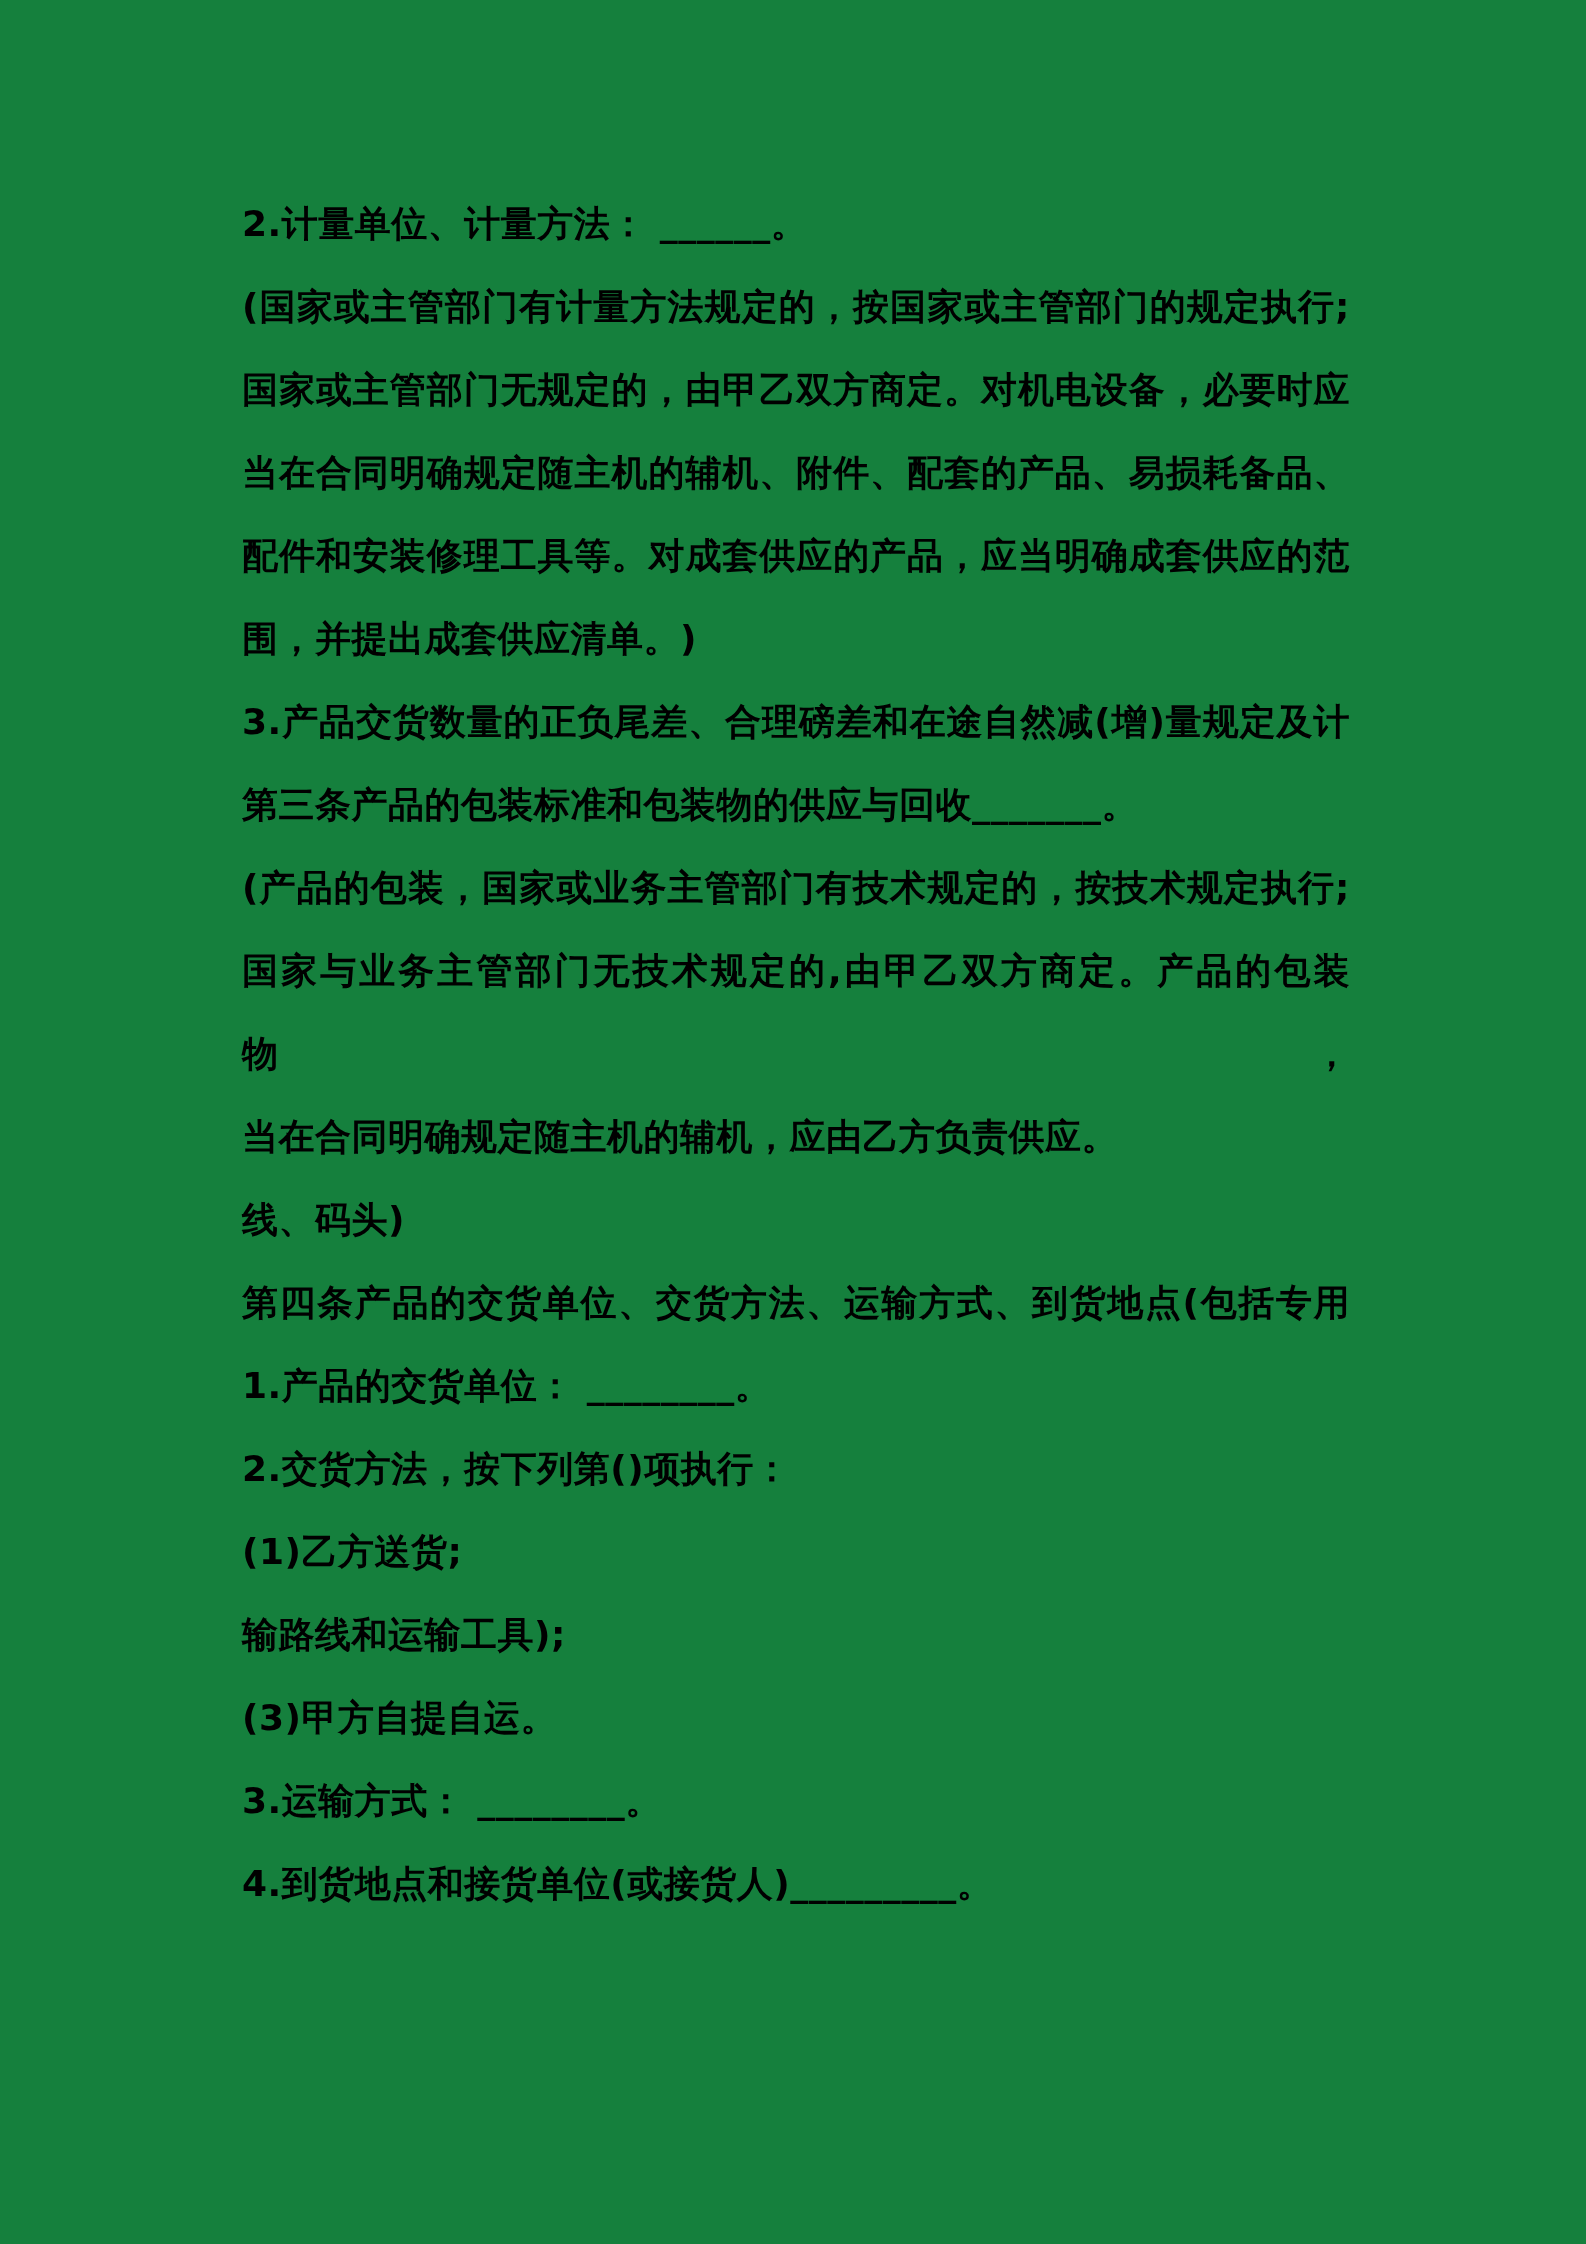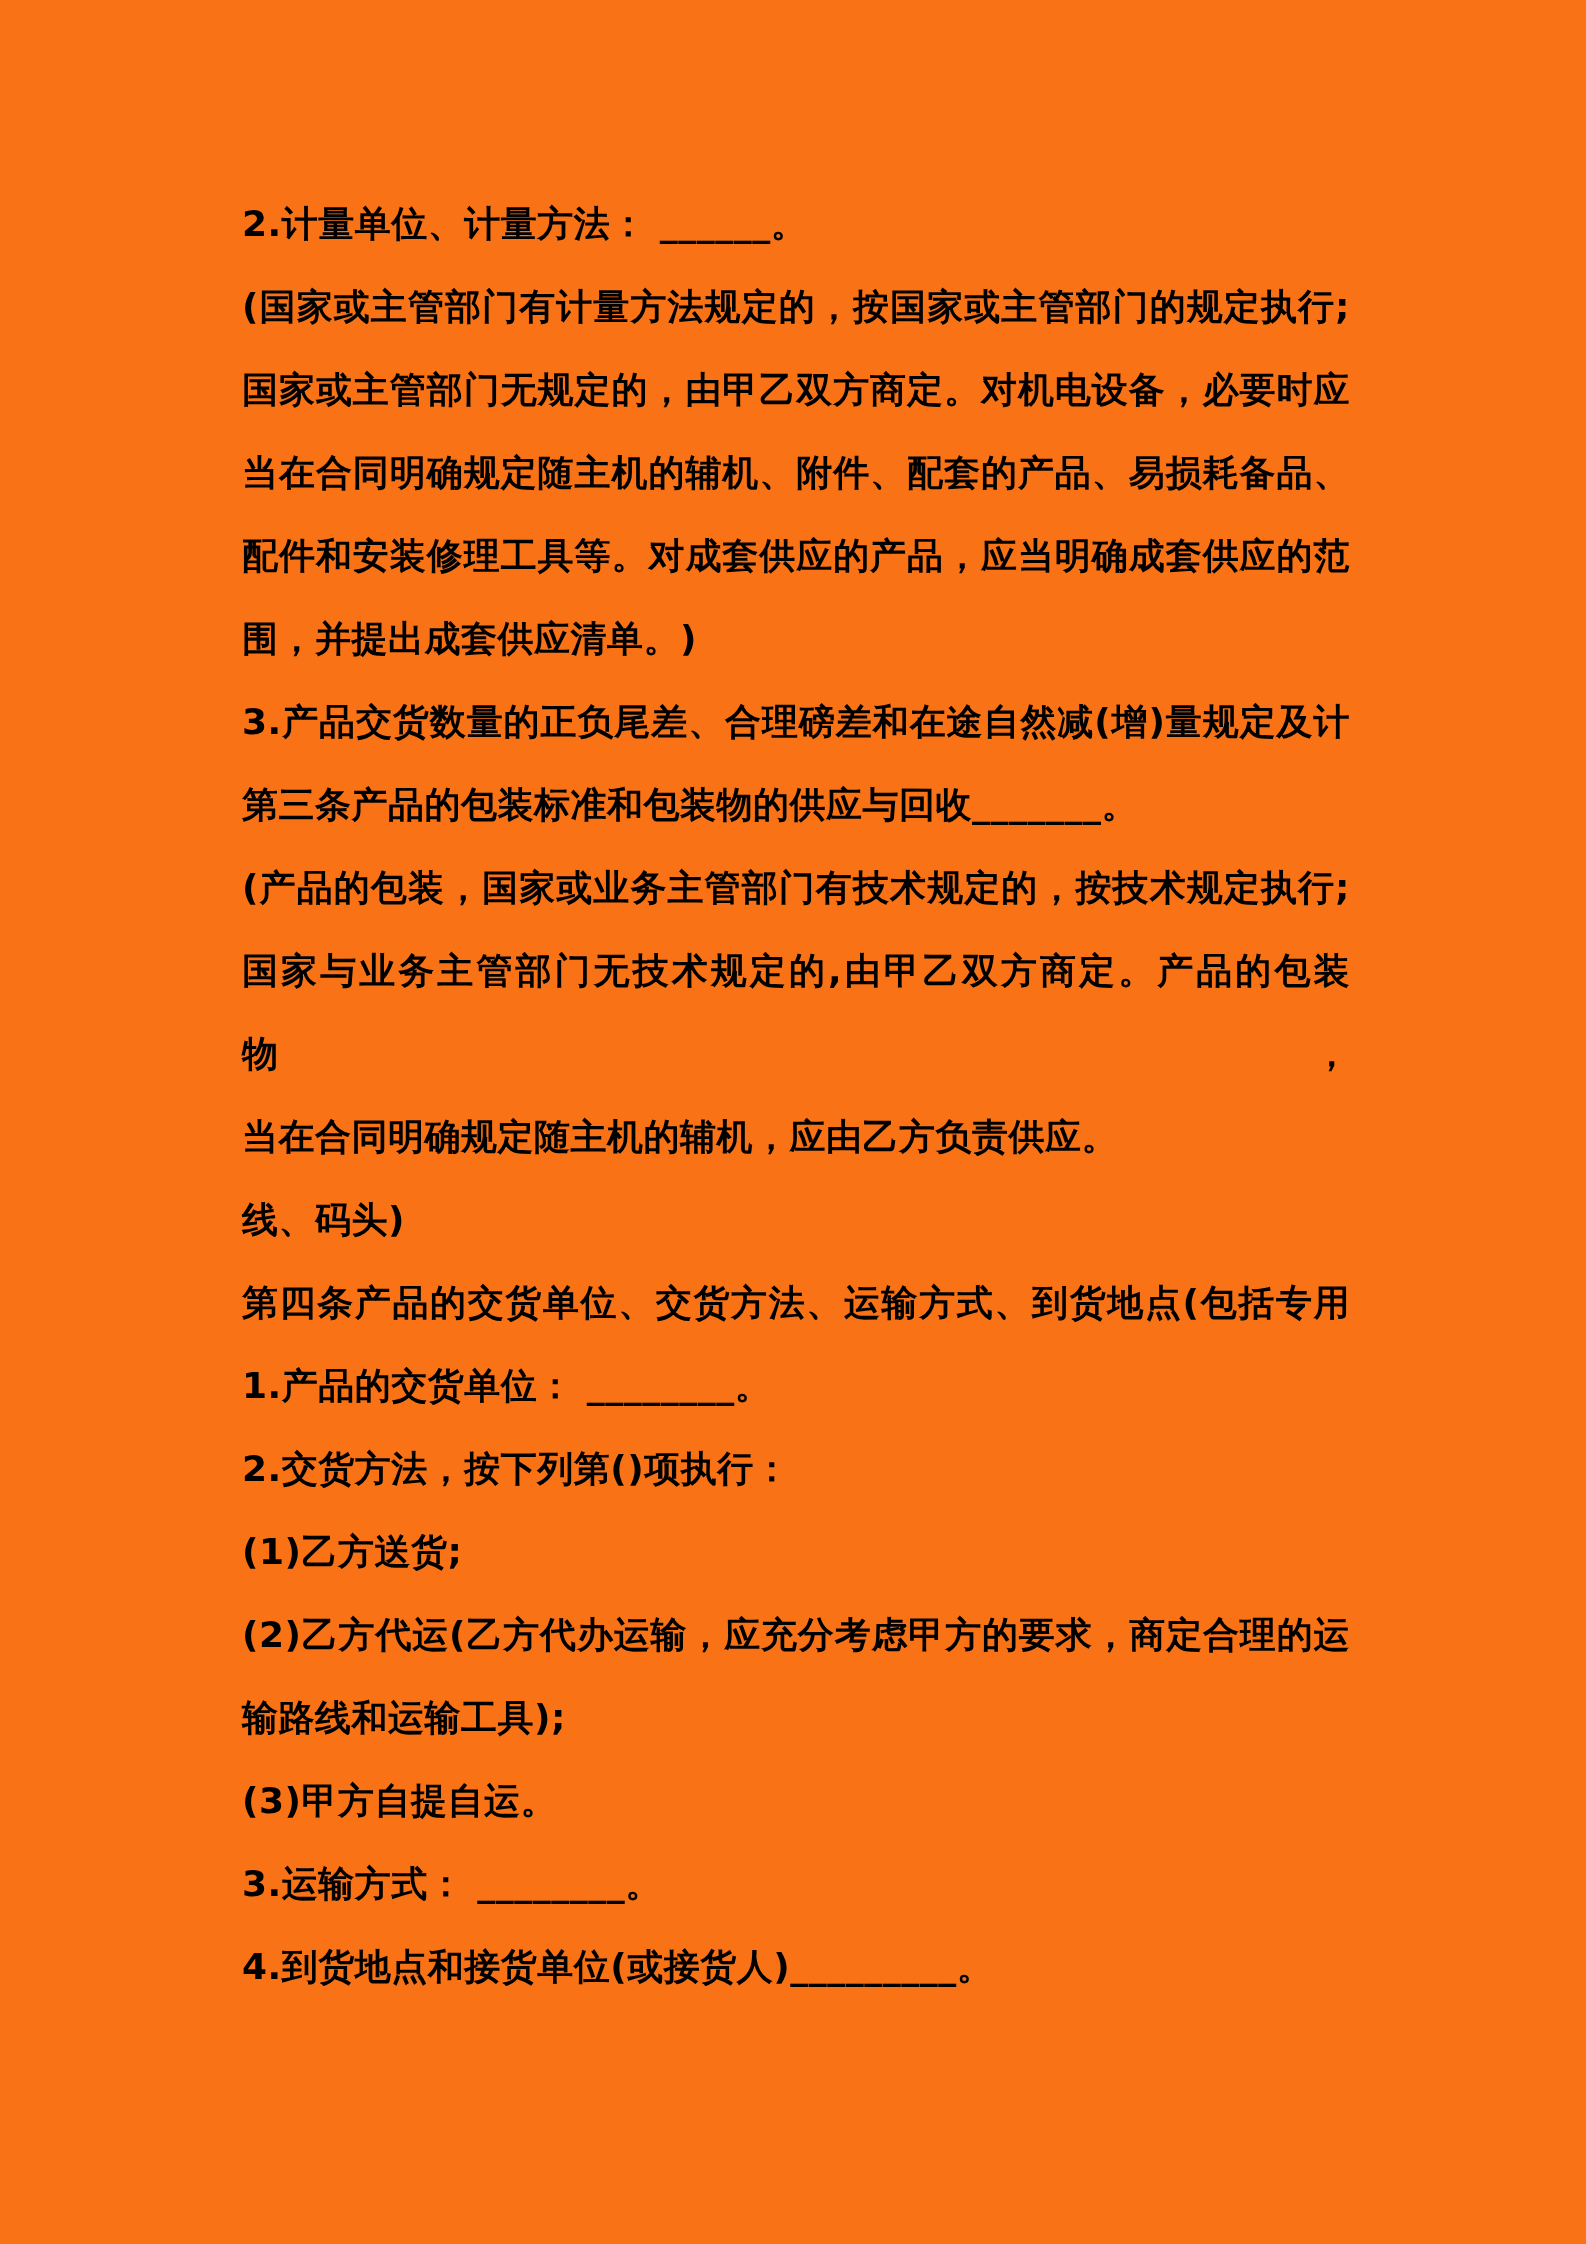--- a/index.html
+++ b/index.html
@@ -4,21 +4,21 @@
 <style>
   html, body {
     margin: 0;
     padding: 0;
     background: #ffffff;
   }
   .page {
     position: relative;
     width: 1586px;
     height: 2244px;
-    background: #f97316;
+    background: #15803d;
     overflow: hidden;
     font-family: "DejaVu Sans", sans-serif;
   }
   .doc {
     position: absolute;
     left: 242px;
     top: 182px;
     width: 1108px;
     color: #000000;
     font-size: 36px;
@@ -49,19 +49,18 @@
       <div class="line fill">3.产品交货数量的正负尾差、合理磅差和在途自然减(增)量规定及计</div>
       <div class="line">第三条产品的包装标准和包装物的供应与回收_______。</div>
       <div class="line fill">(产品的包装，国家或业务主管部门有技术规定的，按技术规定执行;</div>
       <div class="line fill">国家与业务主管部门无技术规定的,由甲乙双方商定。产品的包装物，</div>
       <div class="line">当在合同明确规定随主机的辅机，应由乙方负责供应。</div>
       <div class="line">线、码头)</div>
       <div class="line fill">第四条产品的交货单位、交货方法、运输方式、到货地点(包括专用</div>
       <div class="line">1.产品的交货单位： ________。</div>
       <div class="line">2.交货方法，按下列第()项执行：</div>
       <div class="line">(1)乙方送货;</div>
-      <div class="line fill">(2)乙方代运(乙方代办运输，应充分考虑甲方的要求，商定合理的运</div>
       <div class="line">输路线和运输工具);</div>
       <div class="line">(3)甲方自提自运。</div>
       <div class="line">3.运输方式： ________。</div>
       <div class="line">4.到货地点和接货单位(或接货人)_________。</div>
     </div>
 </div>
 
 </body></html>

